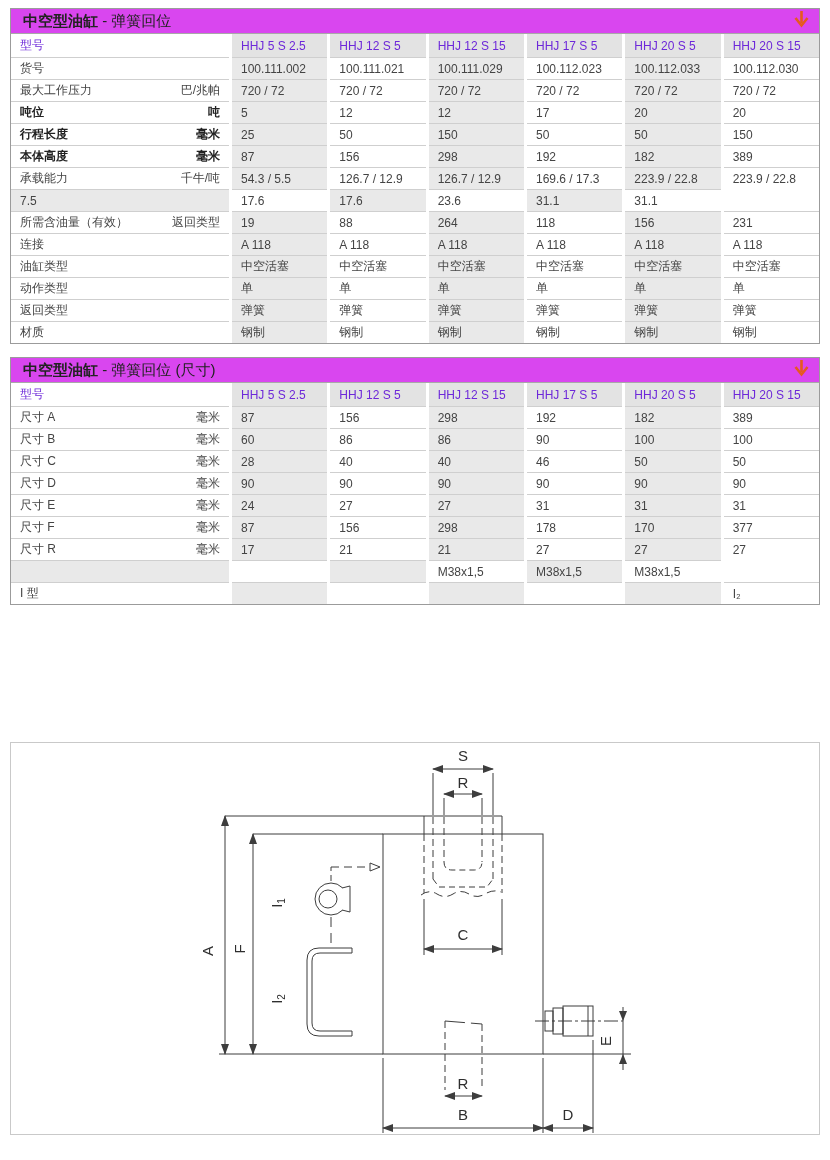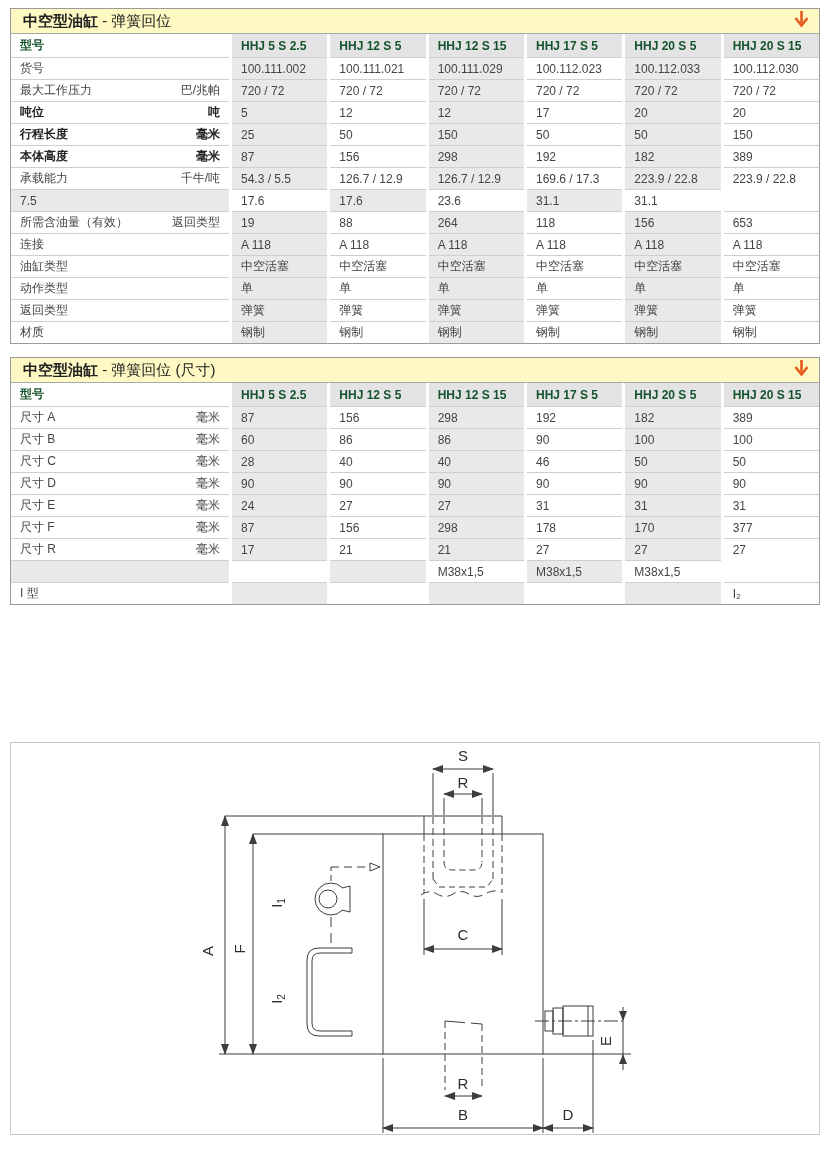--- a/index.html
+++ b/index.html
@@ -1,25 +1,25 @@
 <!DOCTYPE html>
 <html><head>
 <meta charset="utf-8">
 <style>
   html,body{margin:0;padding:0;background:#fff;}
   body{width:830px;font-family:"Liberation Sans","DejaVu Sans",sans-serif;color:#333;}
   .page{padding:8px 10px 20px 10px;}
   .tblwrap{border:1px solid #9b9b9b;background:#fff;}
-  .titlebar{display:flex;justify-content:space-between;align-items:center;background:#fef9c3;
+  .titlebar{display:flex;justify-content:space-between;align-items:center;background:#d946ef;
     height:24px;padding:0 10px 0 12px;border-bottom:1px solid #a8a8a8;}
   .titlebar .t{font-size:15px;color:#222;}
   .titlebar .t b{font-weight:bold;}
   .grid{display:grid;grid-template-columns:218px repeat(6,1fr);column-gap:3px;}
   .cell{font-size:12px;padding:0 9px;display:flex;align-items:center;height:23px;box-sizing:border-box;color:#444;}
-  .g-head .cell{font-weight:bold;color:#14532d;}
+  .g-head .cell{font-weight:normal;color:#6d28d9;}
   .g-head .head-col{background:#e3e3e3;}
   .g-body .row .cell{border-top:1px solid #cfcfcf;height:22px;}
   .g-body .row .shade{background:#e9e9e9;}
   .label-cell{justify-content:space-between;}
   .label-cell .u{margin-left:8px;white-space:nowrap;}
   .label-cell.bold .l,.label-cell.bold .u{font-weight:bold;color:#222;}
   .gap{height:13px;}
   .diagram-box{margin-top:137px;border:1px solid #c9c9c9;background:#fff;width:808px;height:391px;}
   svg text{font-family:"Liberation Sans","DejaVu Sans",sans-serif;}
 </style>
@@ -133,21 +133,21 @@
         <div class="grid row">
           <div class="cell label-cell">
             <div class="l">所需含油量（有效）</div>
             <div class="u">返回类型</div>
           </div>
           <div class="cell shade">19</div>
           <div class="cell">88</div>
           <div class="cell shade">264</div>
           <div class="cell">118</div>
           <div class="cell shade">156</div>
-          <div class="cell">653</div>
+          <div class="cell">231</div>
         </div>
         <div class="grid row">
           <div class="cell label-cell">
             <div class="l">连接</div>
             <div class="u"></div>
           </div>
           <div class="cell shade">A 118</div>
           <div class="cell">A 118</div>
           <div class="cell shade">A 118</div>
           <div class="cell">A 118</div>

